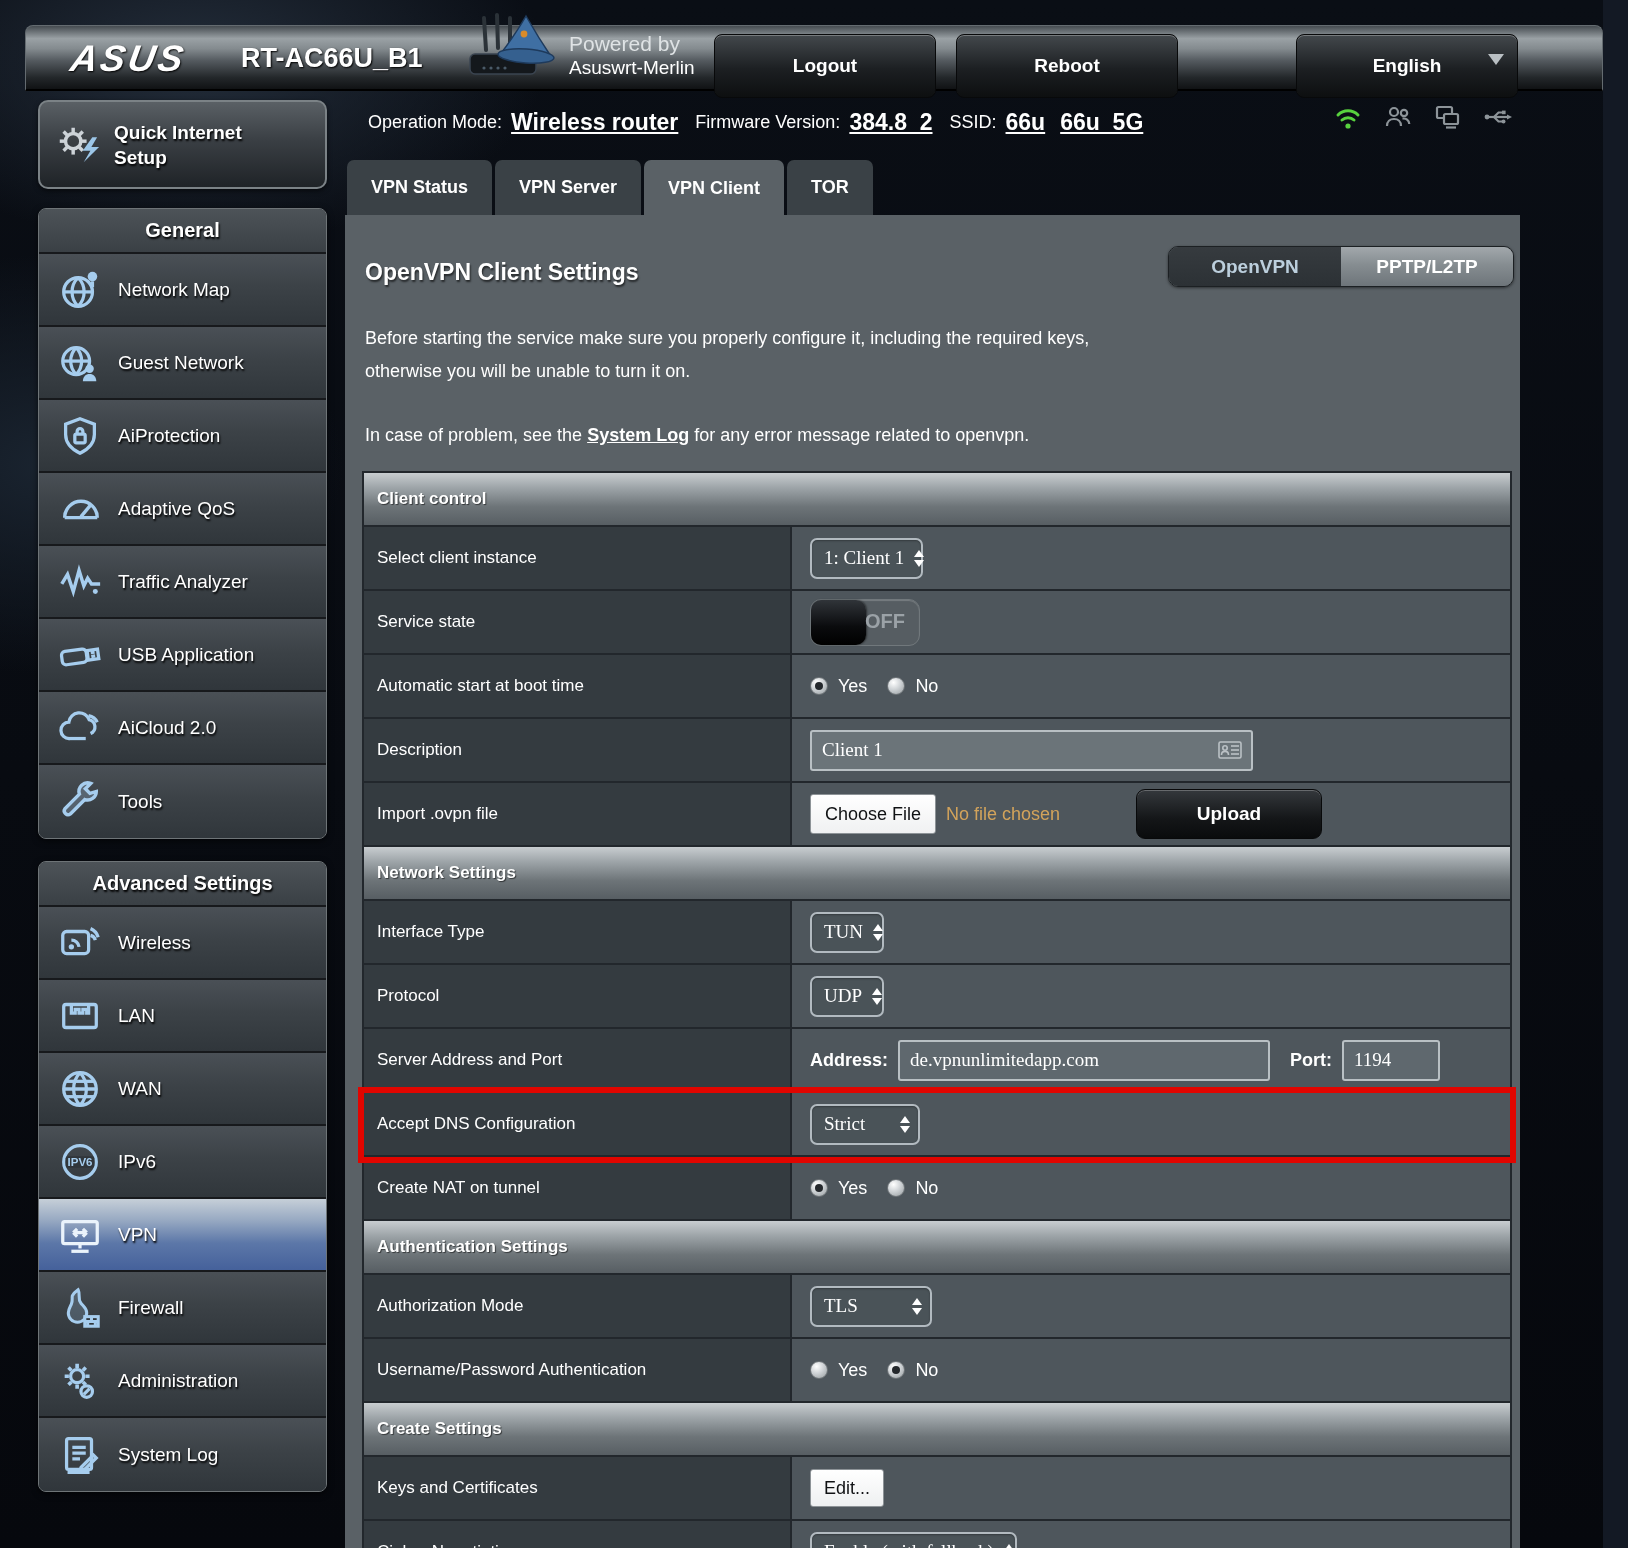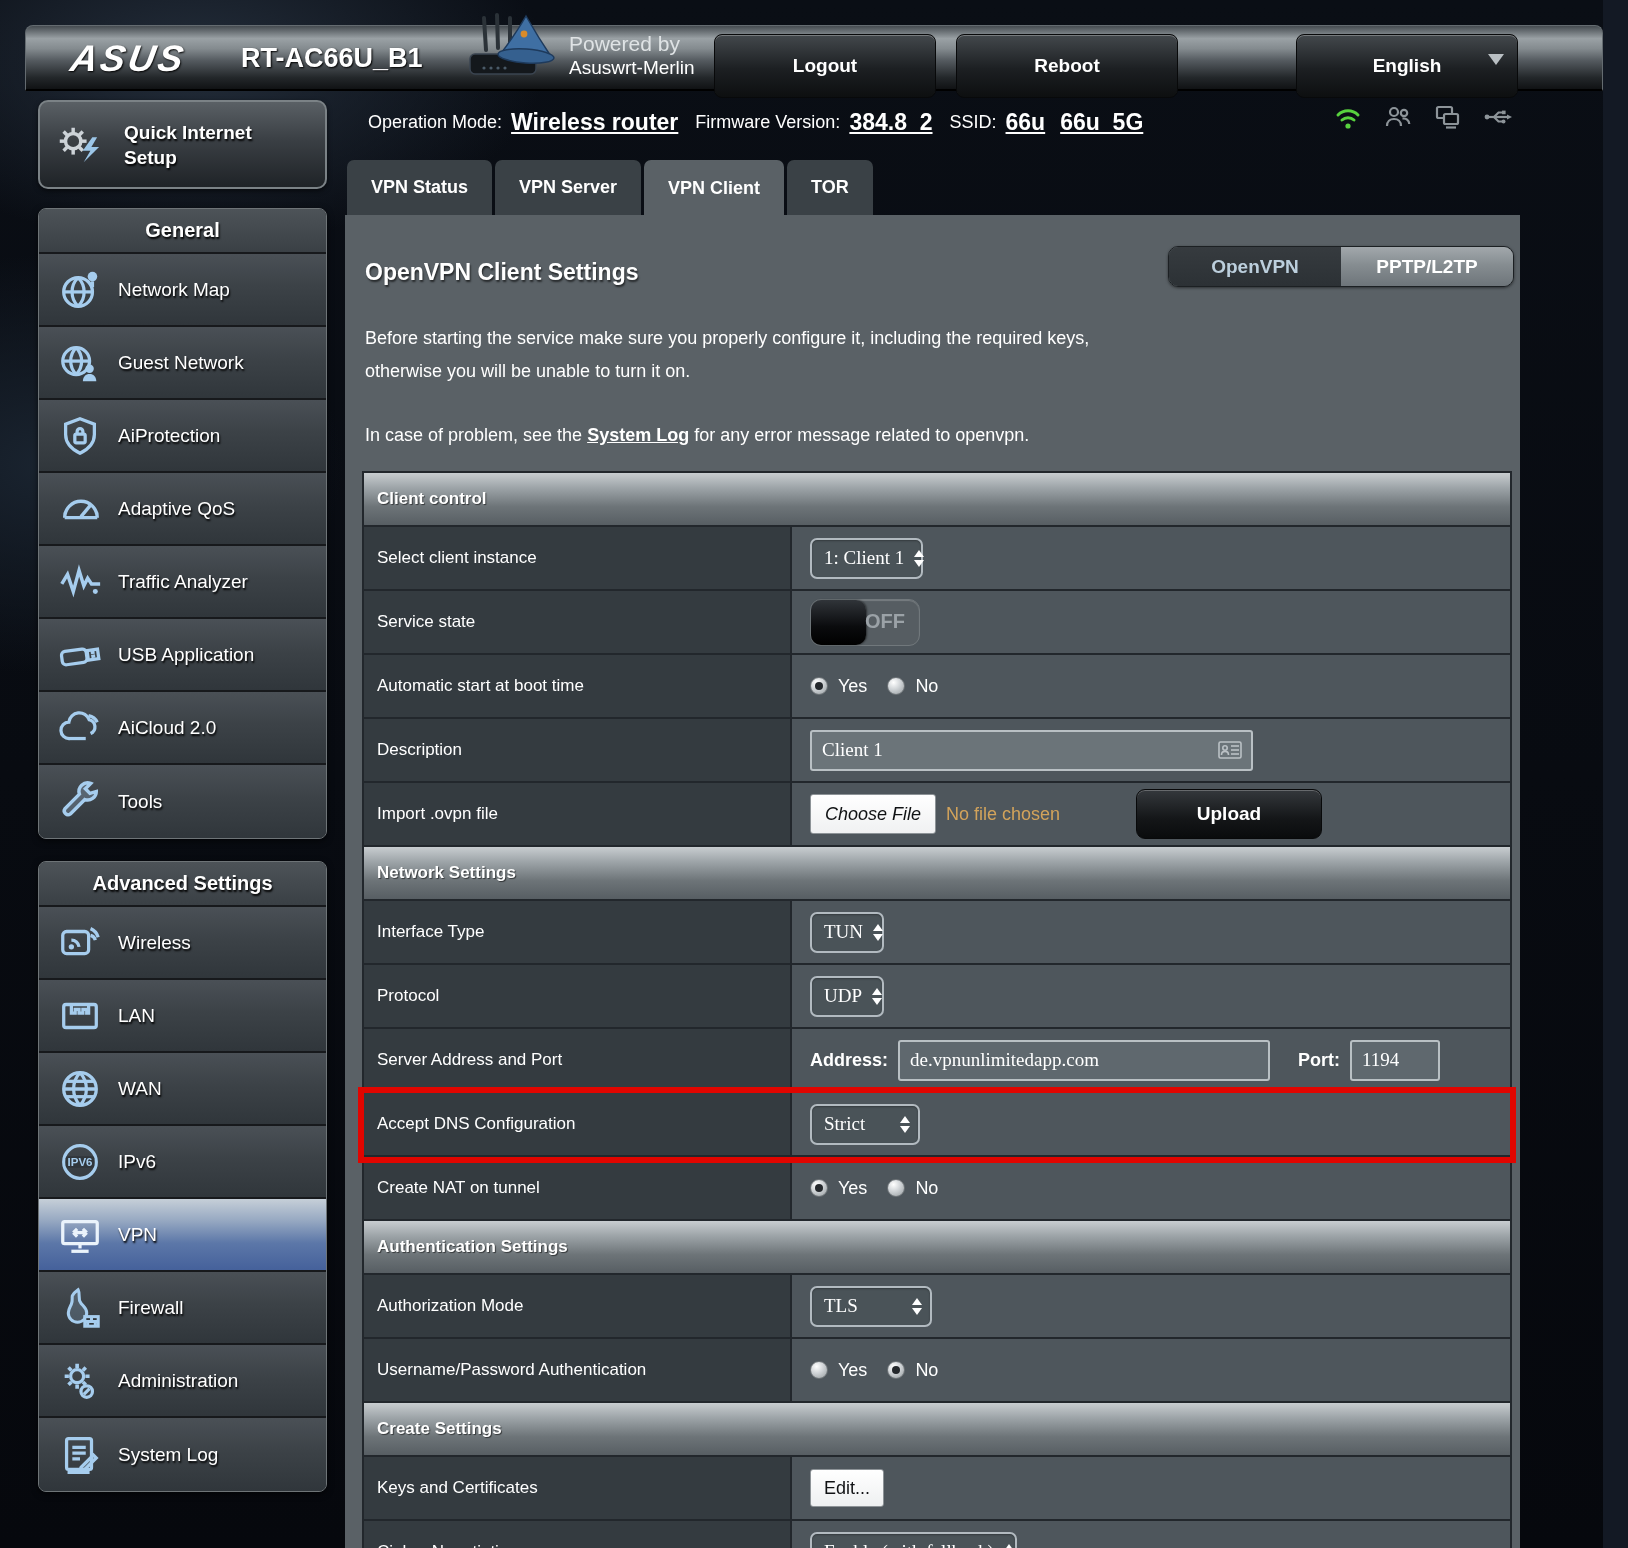--- a/index.html
+++ b/index.html
@@ -45,21 +45,21 @@
   .infobar .lbl { color:#fff; }
   .infobar a { color:#fff; font-family:Liberation Sans, sans-serif; font-weight:bold; font-size:23px;
     text-decoration:underline; cursor:pointer; }
   .status-icons { position:absolute; right:115px; top:102px; display:flex; gap:20px; align-items:center; }
   .status-icons .sico { width:30px; height:30px; cursor:pointer; }
 
   
   .sidebar { position:absolute; left:38px; top:100px; width:289px; }
   .qis { height:89px; border-radius:10px; border:2px solid #7b8286;
     background:linear-gradient(180deg,#5a6065 0%,#3a3f44 45%,#1f2327 100%);
-    display:flex; align-items:center; gap:24px; padding-left:14px; cursor:pointer; margin-bottom:19px;
+    display:flex; align-items:center; gap:14px; padding-left:14px; cursor:pointer; margin-bottom:19px;
     box-shadow:0 2px 5px rgba(0,0,0,.6); }
   .qis-text { font-size:19px; font-weight:bold; line-height:25px; text-shadow:1px 2px 2px #000; }
   .navbox { border:1px solid #6e7477; border-radius:8px; overflow:hidden; background:#2c3136;
     box-shadow:0 2px 6px rgba(0,0,0,.6); margin-bottom:22px; }
   .navbox-title { height:45px; display:flex; align-items:center; justify-content:center;
     font-size:20px; font-weight:bold; text-shadow:1px 2px 2px #000;
     background:linear-gradient(180deg,#4d5358 0%,#3a4045 100%); border-bottom:2px solid #17191c; }
   .nav-item { height:73px; display:flex; align-items:center; gap:15px; padding-left:18px; cursor:pointer;
     background:linear-gradient(180deg,#4a5056 0%,#3c4247 45%,#30363b 100%);
     border-bottom:2px solid #17191c; }
@@ -118,26 +118,26 @@
     display:inline-flex; align-items:center; justify-content:center; }
   .radio.sel::after { content:""; width:8px; height:8px; border-radius:50%; background:#24282c; }
   .rlabel { font-size:18px; margin-right:10px; }
 
   .text-input { background:#6b7479; border:2px solid #b9c0c4; border-radius:3px; height:41px;
     font-family:"Liberation Serif", serif; font-size:19px; color:#fff; padding:0 10px; outline:none; }
   .desc-wrap { position:relative; display:flex; align-items:center; }
   .desc-wrap .text-input { width:443px; padding-right:44px; }
   .desc-icon { position:absolute; right:10px; top:8px; opacity:.85; }
   .addr-input { width:372px; background:#5f686e; }
-  .port-input { width:90px; background:#5f686e; }
+  .port-input { width:98px; background:#5f686e; }
   .inline-lbl { font-size:18px; font-weight:bold; }
   .port-group { margin-left:auto; margin-right:70px; display:flex; align-items:center; gap:10px; }
 
   .choose-btn { background:linear-gradient(180deg,#ffffff 0%,#f0f1f2 100%); color:#101214; border:1px solid #8d9397;
-    border-radius:3px; height:40px; padding:0 14px; font-size:18px; cursor:pointer;font-style:italic; }
+    border-radius:3px; height:40px; padding:0 14px; font-size:18px; cursor:pointer; }
   .nofile { color:#d2a35b; font-size:18px; }
   .upload-btn { margin-left:auto; margin-right:188px; width:186px; height:50px; border-radius:9px;
     background:linear-gradient(180deg,#34383c 0%,#141618 60%,#0a0c0d 100%);
     border:1px solid #08090a; box-shadow:inset 0 1px 0 rgba(255,255,255,.25);
     color:#fff; font-size:19px; font-weight:bold; cursor:pointer; }
   .edit-btn { background:linear-gradient(180deg,#ffffff 0%,#eef0f1 100%); color:#101214; border:1px solid #8d9397;
     border-radius:3px; height:38px; padding:0 13px; font-size:18px; cursor:pointer; }
   .bottom-strip { height:38px; border-top:2px solid #22272c;
     background:linear-gradient(180deg,#c8cdd0 0%,#9ba2a6 30%,#6d7478 65%,#575e63 100%); }
 </style>

